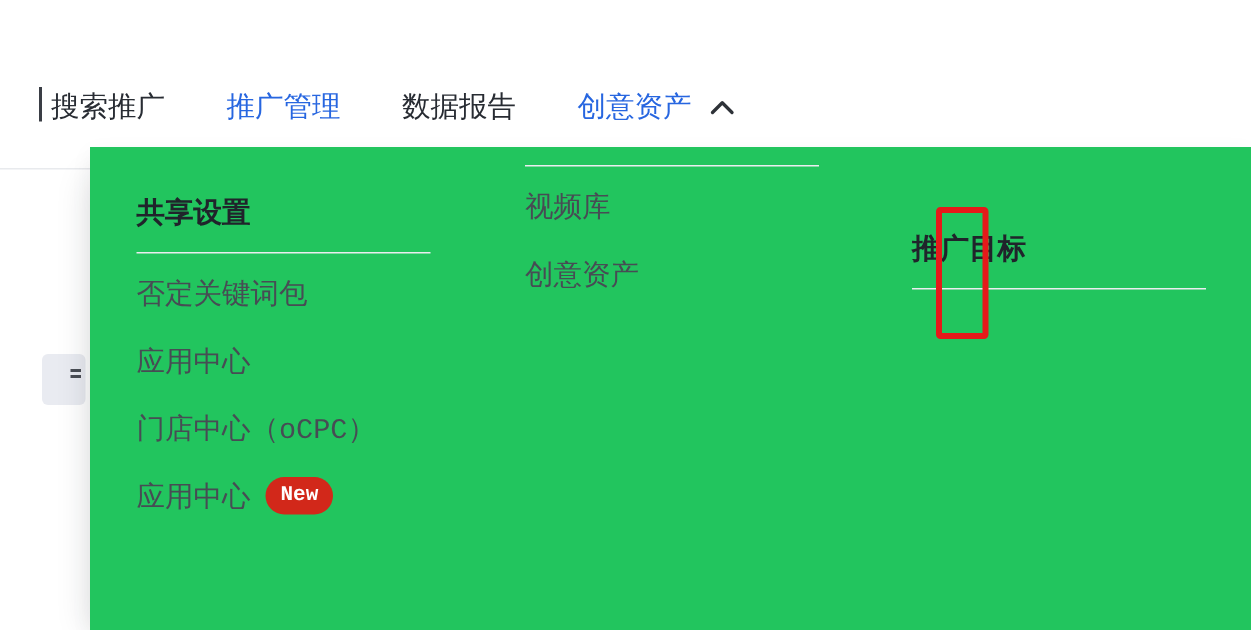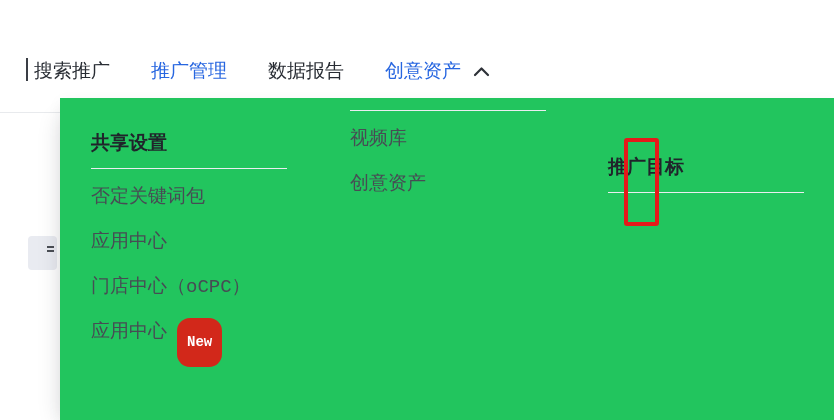--- a/index.html
+++ b/index.html
@@ -72,21 +72,21 @@
   .col-divider { height: 1px; background: #ebedf0; margin-top: 12px; }
   .column ul { list-style: none; margin: 14px 0 0; padding: 0; }
   .column li {
     height: 45px; display: flex; align-items: flex-start;
     font-size: 19px; color: #474c54; cursor: pointer; font-family: Liberation Mono, monospace;
   }
   .badge-new {
     margin-left: 10px;
     background: var(--badge-red); color: #fff;
     font-size: 14px; font-weight: bold; line-height: 21px;
-    padding: 14px 10px; border-radius: 13px;
+    padding: 2px 10px; border-radius: 13px;
   }
   .ext-icon { margin-left: 9px; display: inline-flex; flex: none; }
 
   
   .annotation-box {
     position: absolute; left: 624px; top: 138px;
     width: 35px; height: 88px;
     border: 4px solid var(--annotation-red);
     border-radius: 3px;
     pointer-events: none;

